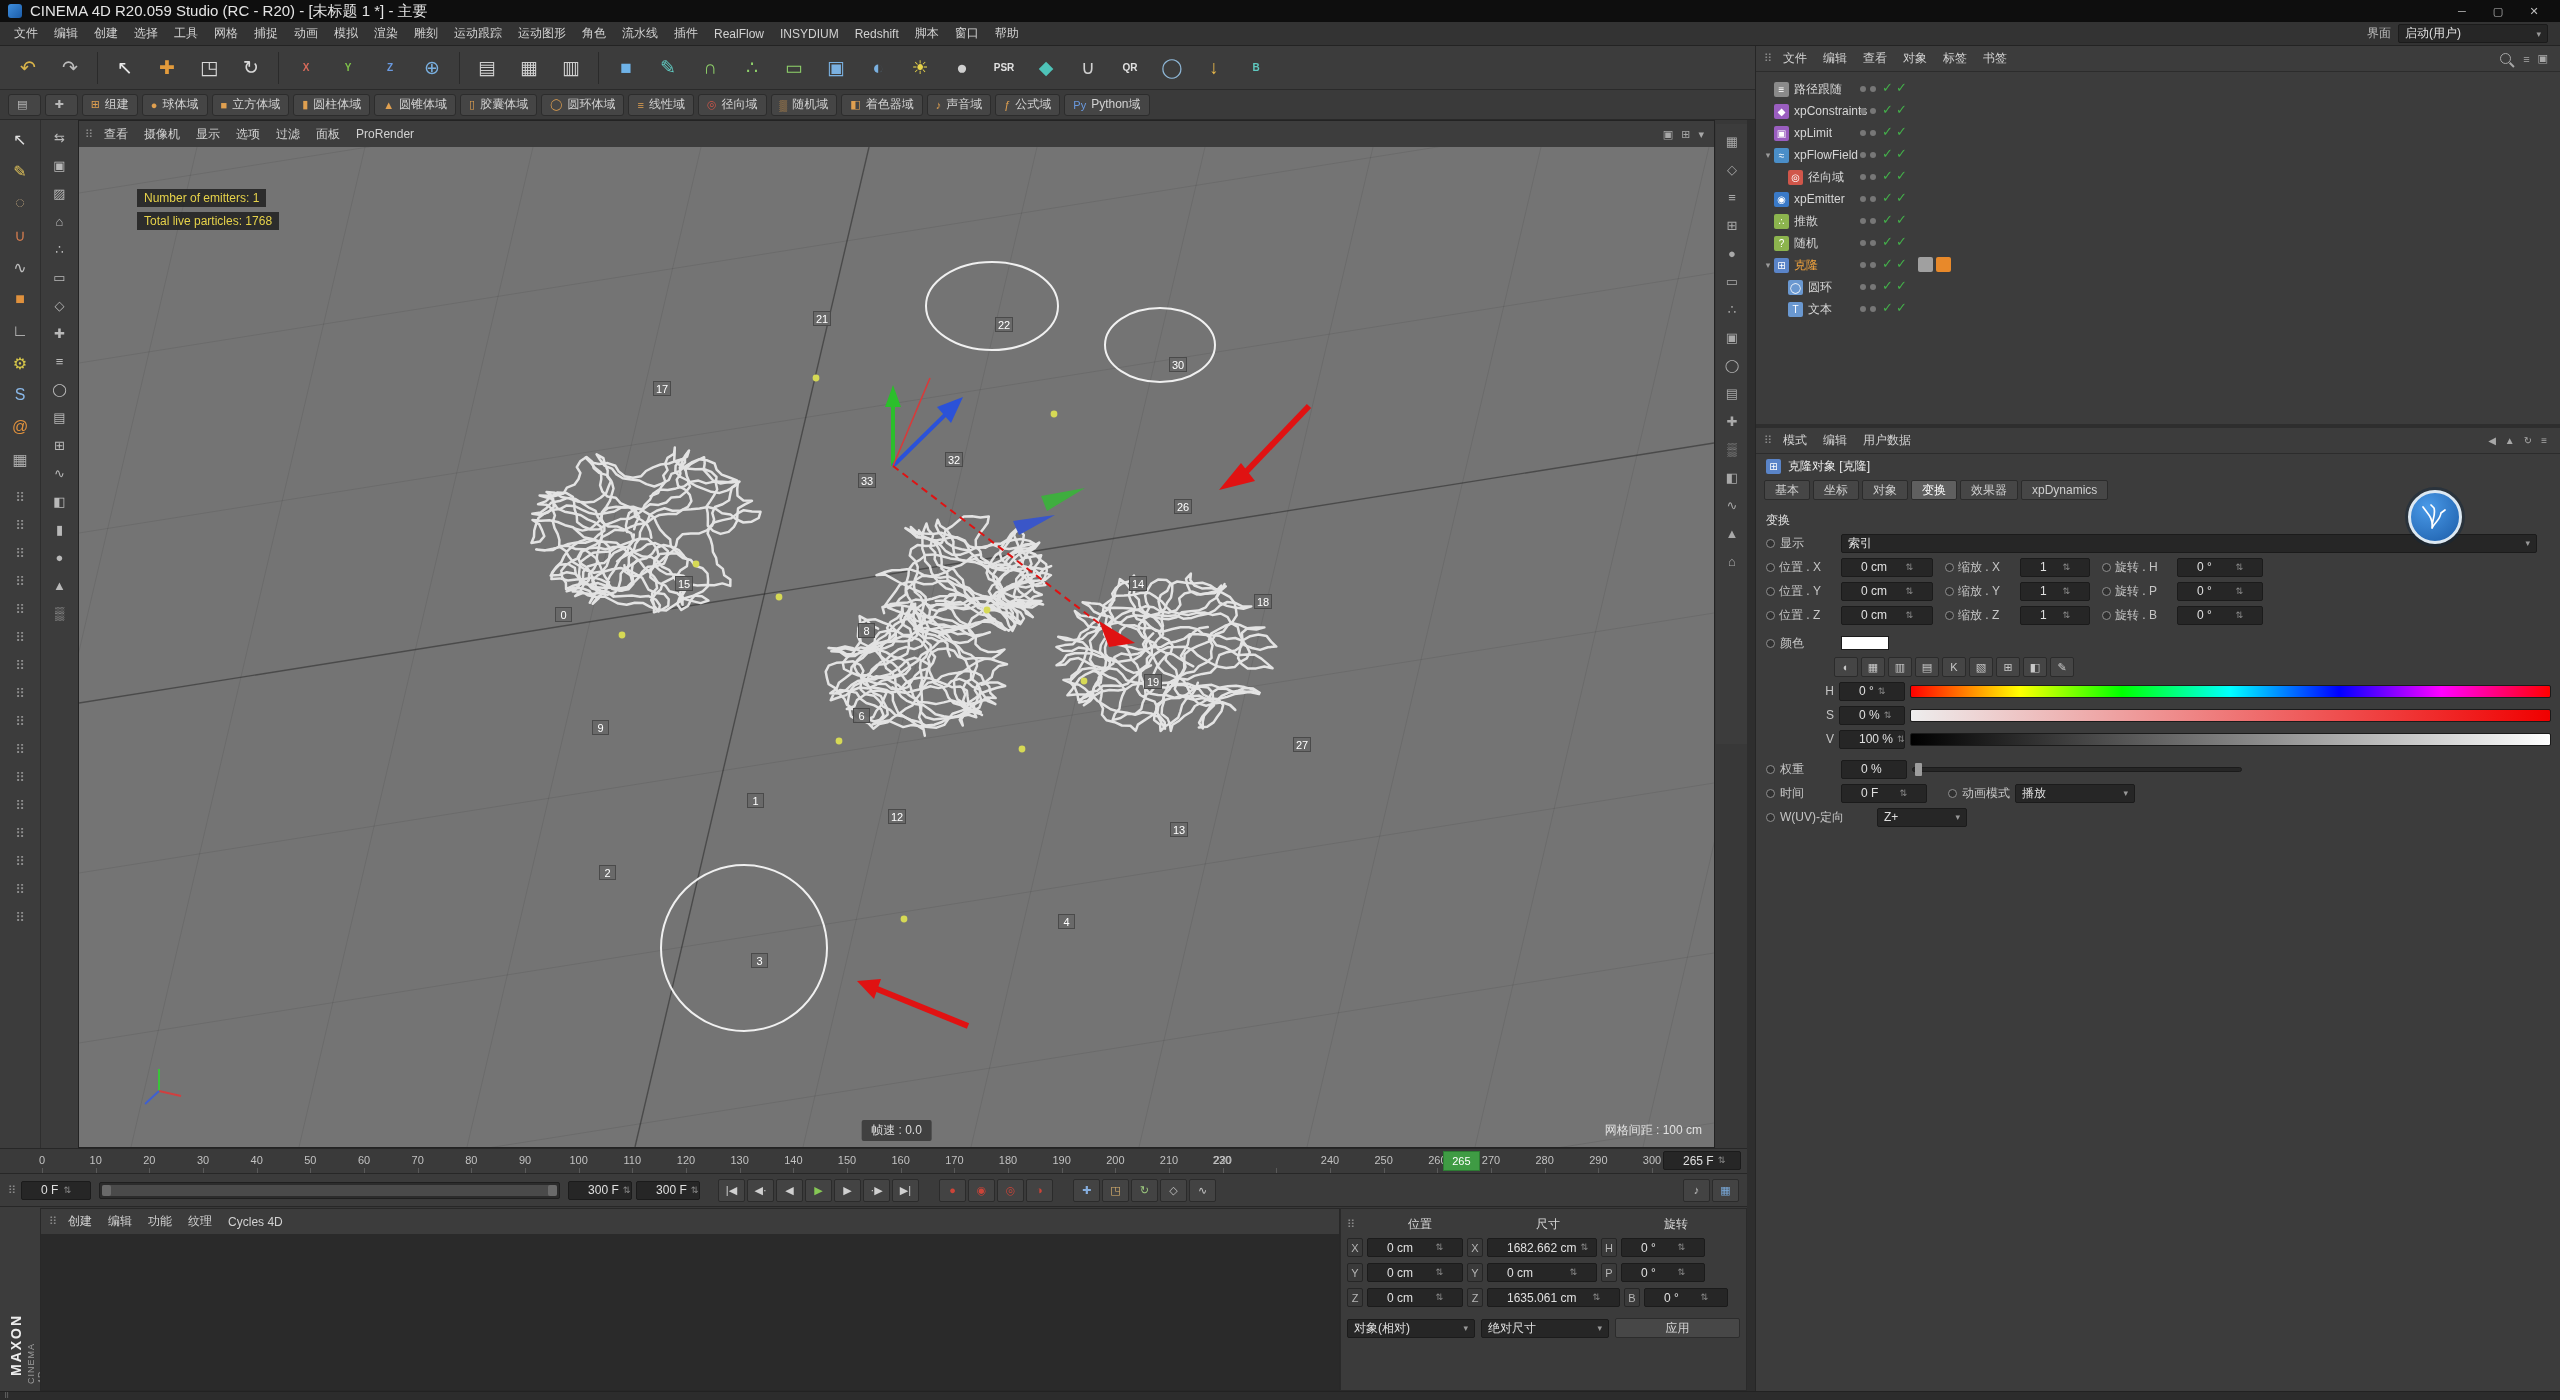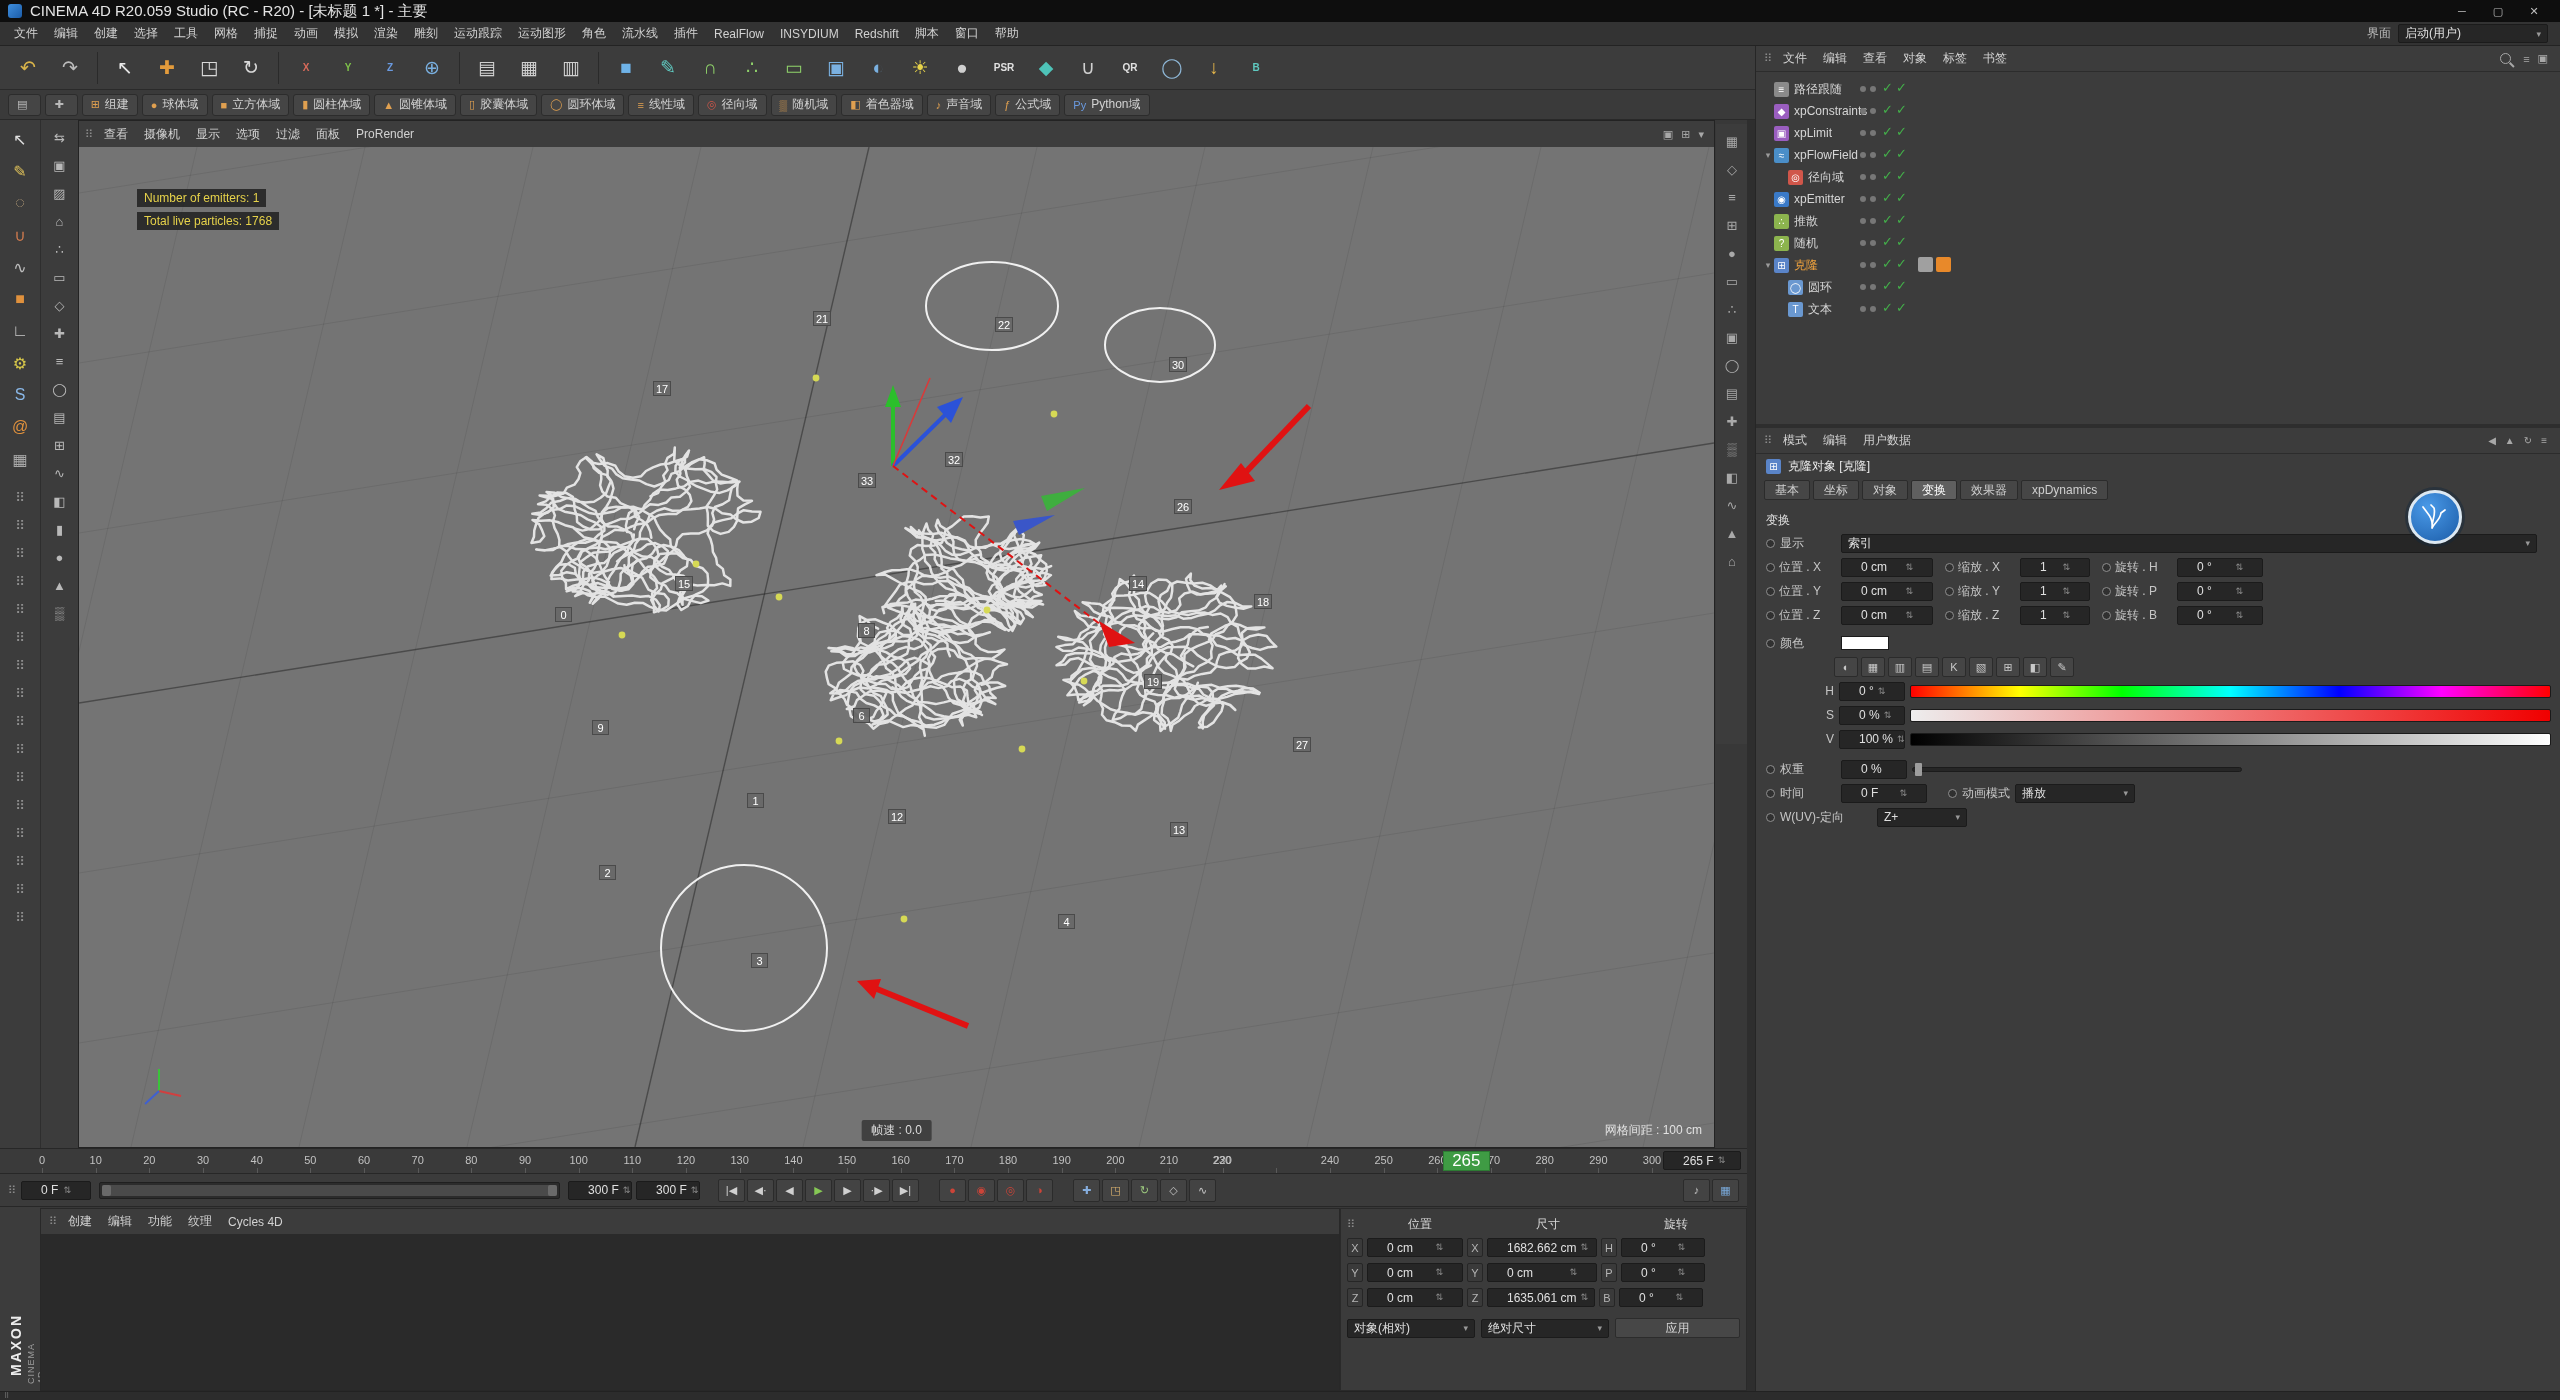--- a/index.html
+++ b/index.html
@@ -42,21 +42,21 @@
 .chip{display:inline-flex;align-items:center;justify-content:center;width:16px;height:19px;background:#3a3a3a;border:1px solid #262626;color:#b5b5b5;font-size:11px;border-radius:2px}
 .adot{width:9px;height:9px;border:1px solid #8e8e8e;border-radius:50%;display:inline-block;background:#303030;flex:none}
 .check{color:#43b04a;font-weight:bold;font-size:13px}
 .btnflat{background:#474747;border:1px solid #2c2c2c;border-radius:2px;height:20px;display:inline-flex;align-items:center;justify-content:center;color:#d5d5d5;padding:0 14px}
 .mag{position:relative;width:11px;height:11px;border:1.5px solid #a8a8a8;border-radius:50%;display:inline-block}
 .mag::after{content:"";position:absolute;width:6px;height:1.5px;background:#a8a8a8;left:8px;top:10px;transform:rotate(45deg)}
 
 .ruler{position:absolute;left:0;top:1148px;width:1747px;height:26px;background:#3a3a3a;border-top:1px solid #272727;border-bottom:1px solid #272727;font-size:11px;color:#c2c2c2}
 .tick{position:absolute;top:5px;transform:translateX(-50%)}
 .tickline{position:absolute;bottom:0;width:1px;height:5px;background:#5a5a5a}
-.marker{position:absolute;top:2px;height:20px;background:#3f9b44;border:1px solid #2d7c33;color:#fff;display:flex;align-items:center;justify-content:center;font-size:17px;padding:0 8px}
+.marker{position:absolute;top:2px;height:20px;background:#3f9b44;border:1px solid #2d7c33;color:#fff;display:flex;align-items:center;justify-content:center;font-size:11px;padding:0 8px}
 .transport{position:absolute;left:0;top:1174px;width:1747px;height:33px;background:#3b3b3b;border-bottom:1px solid #272727;display:flex;align-items:center;gap:4px;padding:0 8px}
 .trbtn{width:27px;height:23px;display:flex;align-items:center;justify-content:center;background:#434343;border:1px solid #2b2b2b;border-radius:2px;font-size:11px;color:#d0d0d0;white-space:nowrap}
 .range{flex:1;height:17px;background:#2c2c2c;border:1px solid #1f1f1f;border-radius:2px;position:relative;margin:0 4px}
 .range .bar{position:absolute;left:2px;right:2px;top:2px;bottom:2px;background:#4a4a4a;border-radius:2px}
 .range .h{position:absolute;top:2px;width:9px;height:11px;background:#6a6a6a;border-radius:2px}
 
 .panel-menus{height:26px;display:flex;align-items:center;gap:2px;padding:0 8px;background:#3c3c3c}
 .om-row{position:relative;height:22px;font-size:12px;display:flex;align-items:center}
 .om-ico{width:15px;height:15px;border-radius:2px;display:inline-flex;align-items:center;justify-content:center;font-size:10px;color:#fff;flex:none}
 .om-exp{width:12px;color:#9a9a9a;font-size:9px;text-align:center;flex:none}
@@ -911,21 +911,21 @@
           </span>
         </div>
 
         <div class="row" style="gap:4px;height:25px">
           <span class="chip">Z</span>
           <span class="field" style="width:96px">
             <span>0 cm</span>
             <span class="sp">⇅</span>
           </span>
           <span class="chip">Z</span>
-          <span class="field" style="width:108px">
+          <span class="field" style="width:133px">
             <span>1635.061 cm</span>
             <span class="sp">⇅</span>
           </span>
           <span class="chip">B</span>
           <span class="field" style="width:84px">
             <span>0 °</span>
             <span class="sp">⇅</span>
           </span>
         </div>
       </div>

